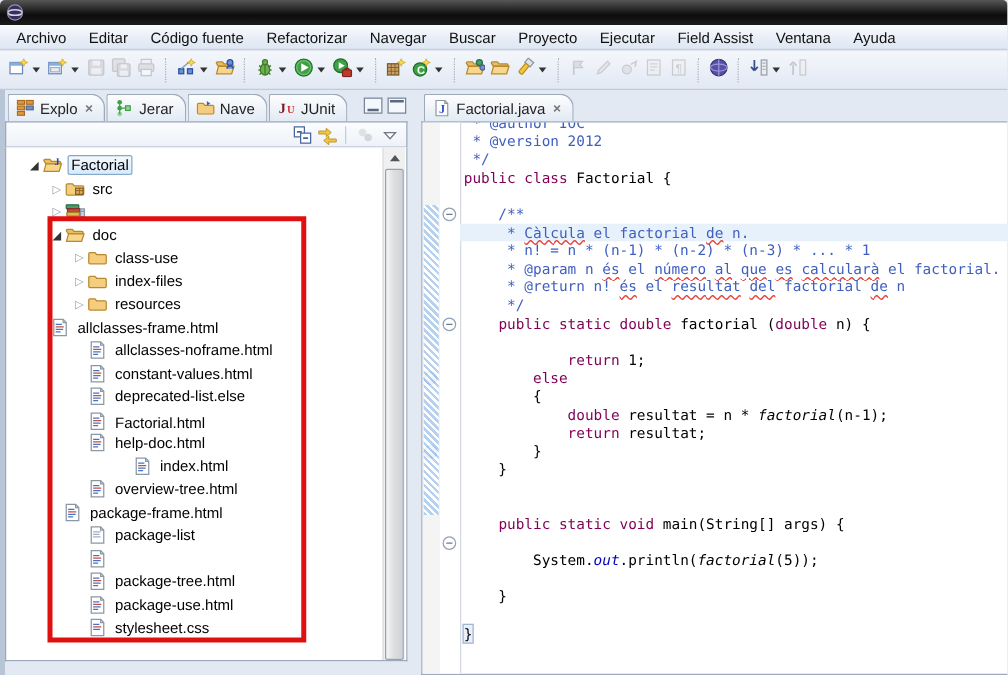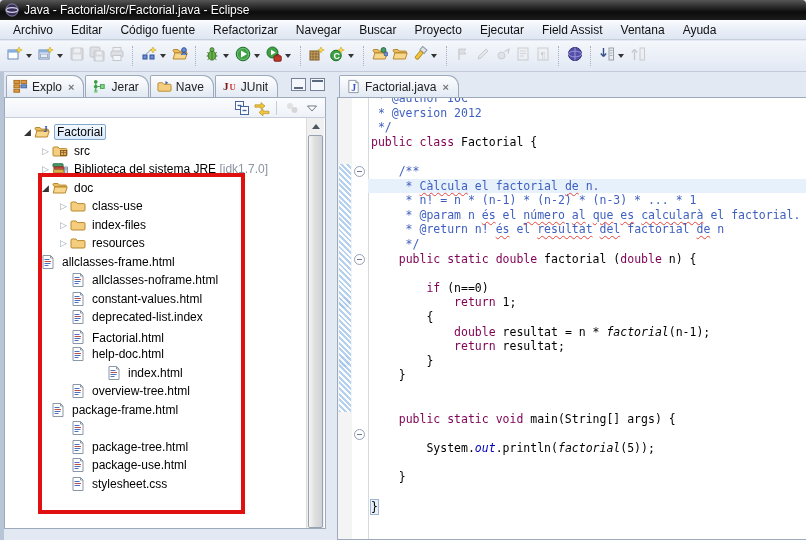--- a/index.html
+++ b/index.html
@@ -100,21 +100,20 @@
 </style>
 </head>
 <body>
 
 <div class="titlebar">
   <span class="ticon"><svg viewBox="0 0 16 16">
         <circle cx="8" cy="8" r="7" fill="#3b2e58"></circle>
         <ellipse cx="8" cy="8" rx="6.6" ry="2.6" fill="none" stroke="#cfd3e8" stroke-width="1.4"></ellipse>
         <circle cx="8" cy="8" r="7" fill="none" stroke="#8f93b8"></circle>
       </svg></span>
-  <span class="wtitle">Java - Factorial/src/Factorial.java - Eclipse</span>
 </div>
 
 <div class="menubar">
     <div class="menu-item">Archivo</div>
     <div class="menu-item">Editar</div>
     <div class="menu-item">Código fuente</div>
     <div class="menu-item">Refactorizar</div>
     <div class="menu-item">Navegar</div>
     <div class="menu-item">Buscar</div>
     <div class="menu-item">Proyecto</div>
@@ -413,21 +412,20 @@
           </div>
           <div class="trow" style="padding-left: 34px;">
             <span class="texp closed">▷</span>
             <span class="ticon16"><svg viewBox="0 0 16 16">
                 <rect x="1" y="2.8" width="10" height="3" rx=".5" fill="#46a06b" stroke="#2a6b45"></rect>
                 <rect x="2" y="5.8" width="10" height="3" rx=".5" fill="#c24a3f" stroke="#8a2f27"></rect>
                 <rect x="1.5" y="8.8" width="10" height="3" rx=".5" fill="#e3b84d" stroke="#a3802a"></rect>
                 <path d="M12.5 6h3v6.5h-3z" fill="#cfd6de" stroke="#8a97a5"></path>
                 <path d="M12.5 8h3" stroke="#8a97a5"></path>
               </svg></span>
-            <span class="tlabel">Biblioteca del sistema JRE<span class="sfx"> [jdk1.7.0]</span></span>
           </div>
           <div class="trow" style="padding-left: 34px;">
             <span class="texp open">◢</span>
             <span class="ticon16"><svg viewBox="0 0 16 16">
                 <path d="M1 4.5c0-.5.4-1 1-1h4l1.2 1.6h6.3c.5 0 1 .4 1 .9v.9H2.6z" fill="#e9bd62" stroke="#B9892F"></path>
                 <path d="M2.8 7h12.4l-1.9 6H1.2z" fill="#F7D78C" stroke="#B9892F"></path>
               </svg></span>
             <span class="tlabel">doc</span>
           </div>
           <div class="trow" style="padding-left: 52px;">
@@ -490,21 +488,21 @@
           <div class="trow" style="padding-left: 52px;">
             <span class="texp "></span>
             <span class="ticon16"><svg viewBox="0 0 16 16">
                 <path d="M3 1.5h7.5L13 4v10.5H3z" fill="#fff" stroke="#8a97a5"></path>
                 <path d="M10.5 1.5V4H13" fill="none" stroke="#8a97a5"></path>
                 <rect x="4.5" y="5" width="5" height="1" fill="#4a72c4"></rect>
                 <rect x="4.5" y="7" width="6.5" height="1" fill="#c05046"></rect>
                 <rect x="4.5" y="9" width="6" height="1" fill="#4a72c4"></rect>
                 <rect x="4.5" y="11" width="4" height="1" fill="#4a72c4"></rect>
               </svg></span>
-            <span class="tlabel">deprecated-list.index</span>
+            <span class="tlabel">deprecated-list.else</span>
           </div>
           <div class="trow" style="padding-left: 52px; align-items: flex-end;">
             <span class="texp "></span>
             <span class="ticon16"><svg viewBox="0 0 16 16">
                 <path d="M3 1.5h7.5L13 4v10.5H3z" fill="#fff" stroke="#8a97a5"></path>
                 <path d="M10.5 1.5V4H13" fill="none" stroke="#8a97a5"></path>
                 <rect x="4.5" y="5" width="5" height="1" fill="#4a72c4"></rect>
                 <rect x="4.5" y="7" width="6.5" height="1" fill="#c05046"></rect>
                 <rect x="4.5" y="9" width="6" height="1" fill="#4a72c4"></rect>
                 <rect x="4.5" y="11" width="4" height="1" fill="#4a72c4"></rect>
@@ -551,20 +549,31 @@
             <span class="texp "></span>
             <span class="ticon16"><svg viewBox="0 0 16 16">
                 <path d="M3 1.5h7.5L13 4v10.5H3z" fill="#fff" stroke="#8a97a5"></path>
                 <path d="M10.5 1.5V4H13" fill="none" stroke="#8a97a5"></path>
                 <rect x="4.5" y="5" width="5" height="1" fill="#4a72c4"></rect>
                 <rect x="4.5" y="7" width="6.5" height="1" fill="#c05046"></rect>
                 <rect x="4.5" y="9" width="6" height="1" fill="#4a72c4"></rect>
                 <rect x="4.5" y="11" width="4" height="1" fill="#4a72c4"></rect>
               </svg></span>
             <span class="tlabel">package-frame.html</span>
+          </div>
+          <div class="trow" style="padding-left: 52px;">
+            <span class="texp "></span>
+            <span class="ticon16"><svg viewBox="0 0 16 16">
+                <path d="M3 1.5h7.5L13 4v10.5H3z" fill="#fff" stroke="#8a97a5"></path>
+                <path d="M10.5 1.5V4H13" fill="none" stroke="#8a97a5"></path>
+                <rect x="4.5" y="5" width="6" height="1" fill="#9fb0c8"></rect>
+                <rect x="4.5" y="7" width="5" height="1" fill="#9fb0c8"></rect>
+                <rect x="4.5" y="9" width="6" height="1" fill="#9fb0c8"></rect>
+              </svg></span>
+            <span class="tlabel">package-list</span>
           </div>
           <div class="trow" style="padding-left: 52px;">
             <span class="texp "></span>
             <span class="ticon16"><svg viewBox="0 0 16 16">
                 <path d="M3 1.5h7.5L13 4v10.5H3z" fill="#fff" stroke="#8a97a5"></path>
                 <path d="M10.5 1.5V4H13" fill="none" stroke="#8a97a5"></path>
                 <rect x="4.5" y="5" width="5" height="1" fill="#4a72c4"></rect>
                 <rect x="4.5" y="7" width="6.5" height="1" fill="#c05046"></rect>
                 <rect x="4.5" y="9" width="6" height="1" fill="#4a72c4"></rect>
                 <rect x="4.5" y="11" width="4" height="1" fill="#4a72c4"></rect>
@@ -645,22 +654,22 @@
             <div class="line"><span class="t-k">public class</span><span class=""> Factorial {</span></div>
             <div class="line">&nbsp;</div>
             <div class="line"><span class="t-j">    /**</span></div>
             <div class="line hl"><span class="t-j">     * </span><span class="t-j sq">Càlcula</span><span class="t-j"> el factorial </span><span class="t-j sq">de</span><span class="t-j"> n.</span></div>
             <div class="line"><span class="t-j">     * n! = n * (n-1) * (n-2) * (n-3) * ... * 1</span></div>
             <div class="line"><span class="t-j">     * @param n </span><span class="t-j sq">és</span><span class="t-j"> el </span><span class="t-j sq">número</span><span class="t-j"> </span><span class="t-j sq">al</span><span class="t-j"> </span><span class="t-j sq">que</span><span class="t-j"> </span><span class="t-j sq">es</span><span class="t-j"> </span><span class="t-j sq">calcularà</span><span class="t-j"> el factorial.</span></div>
             <div class="line"><span class="t-j">     * @return n! </span><span class="t-j sq">és</span><span class="t-j"> el </span><span class="t-j sq">resultat</span><span class="t-j"> </span><span class="t-j sq">del</span><span class="t-j"> factorial </span><span class="t-j sq">de</span><span class="t-j"> n</span></div>
             <div class="line"><span class="t-j">     */</span></div>
             <div class="line"><span class="">    </span><span class="t-k">public static double</span><span class=""> factorial (</span><span class="t-k">double</span><span class=""> n) {</span></div>
             <div class="line">&nbsp;</div>
-            <div class="line"><span class="">        </span><span class="t-k">if</span><span class=""> (n==0)</span></div>
             <div class="line"><span class="">            </span><span class="t-k">return</span><span class=""> 1;</span></div>
+            <div class="line"><span class="">        </span><span class="t-k">else</span></div>
             <div class="line"><span class="">        {</span></div>
             <div class="line"><span class="">            </span><span class="t-k">double</span><span class=""> resultat = n * </span><span class="t-i">factorial</span><span class="">(n-1);</span></div>
             <div class="line"><span class="">            </span><span class="t-k">return</span><span class=""> resultat;</span></div>
             <div class="line"><span class="">        }</span></div>
             <div class="line"><span class="">    }</span></div>
             <div class="line">&nbsp;</div>
             <div class="line">&nbsp;</div>
             <div class="line"><span class="">    </span><span class="t-k">public static void</span><span class=""> main(String[] args) {</span></div>
             <div class="line">&nbsp;</div>
             <div class="line"><span class="">        System.</span><span class="t-f">out</span><span class="">.println(</span><span class="t-i">factorial</span><span class="">(5));</span></div>

